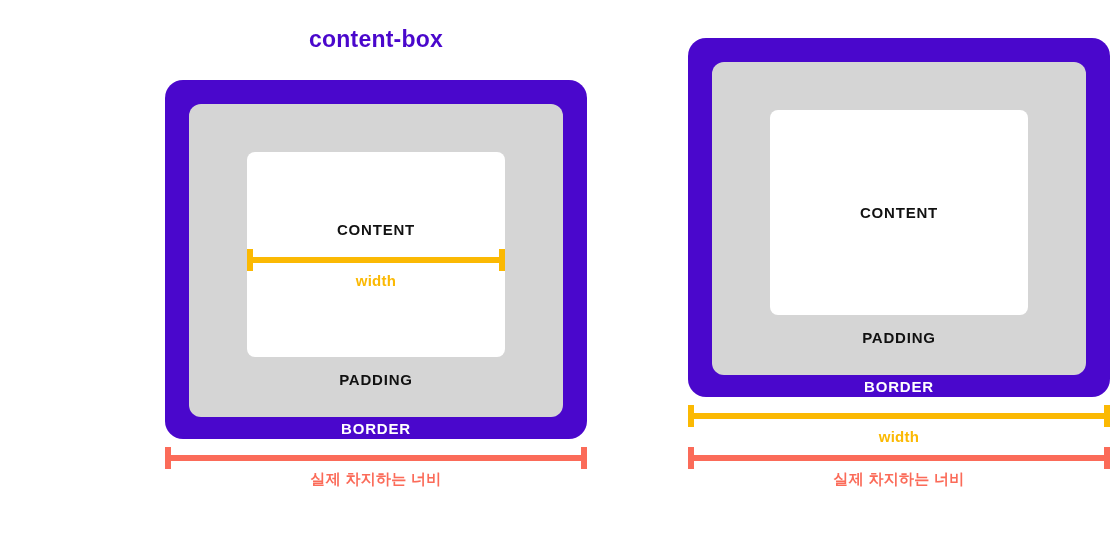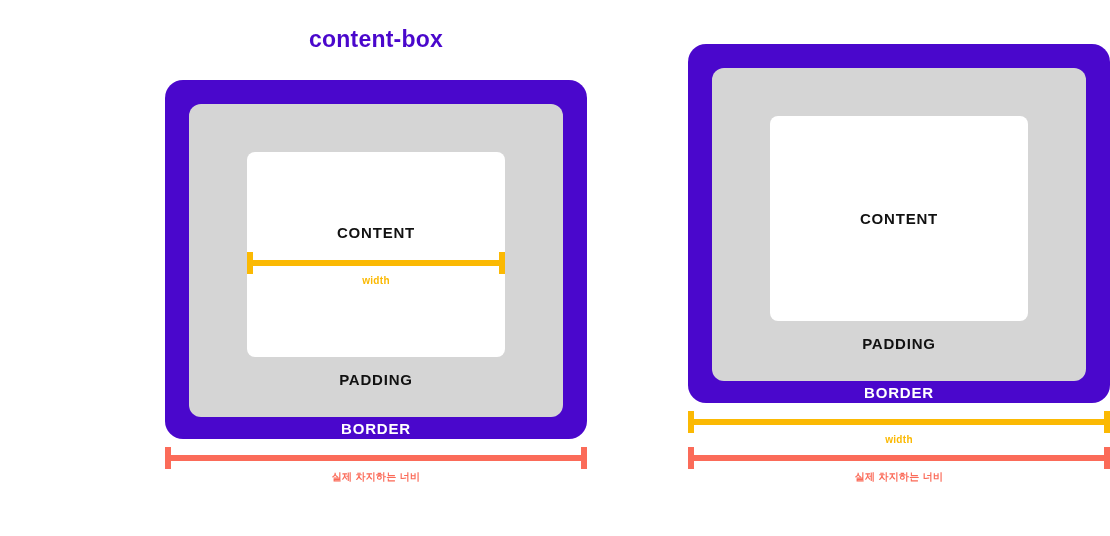--- a/index.html
+++ b/index.html
@@ -91,21 +91,21 @@
     right: 0;
     top: 8px;
     height: 6px;
     background: currentColor;
   }
   .measure.inner { margin-top: 11px; }
   .measure.below { margin-top: 8px; }
   .mlabel {
     margin-top: 1px;
     text-align: center;
-    font-size: 10px;
+    font-size: 15px;
     font-weight: bold;
     letter-spacing: 0.3px;
   }
   .c-yellow { color: var(--yellow); }
   .c-salmon { color: var(--salmon); }
 </style>
 </head>
 <body>
 
 <div class="canvas">

